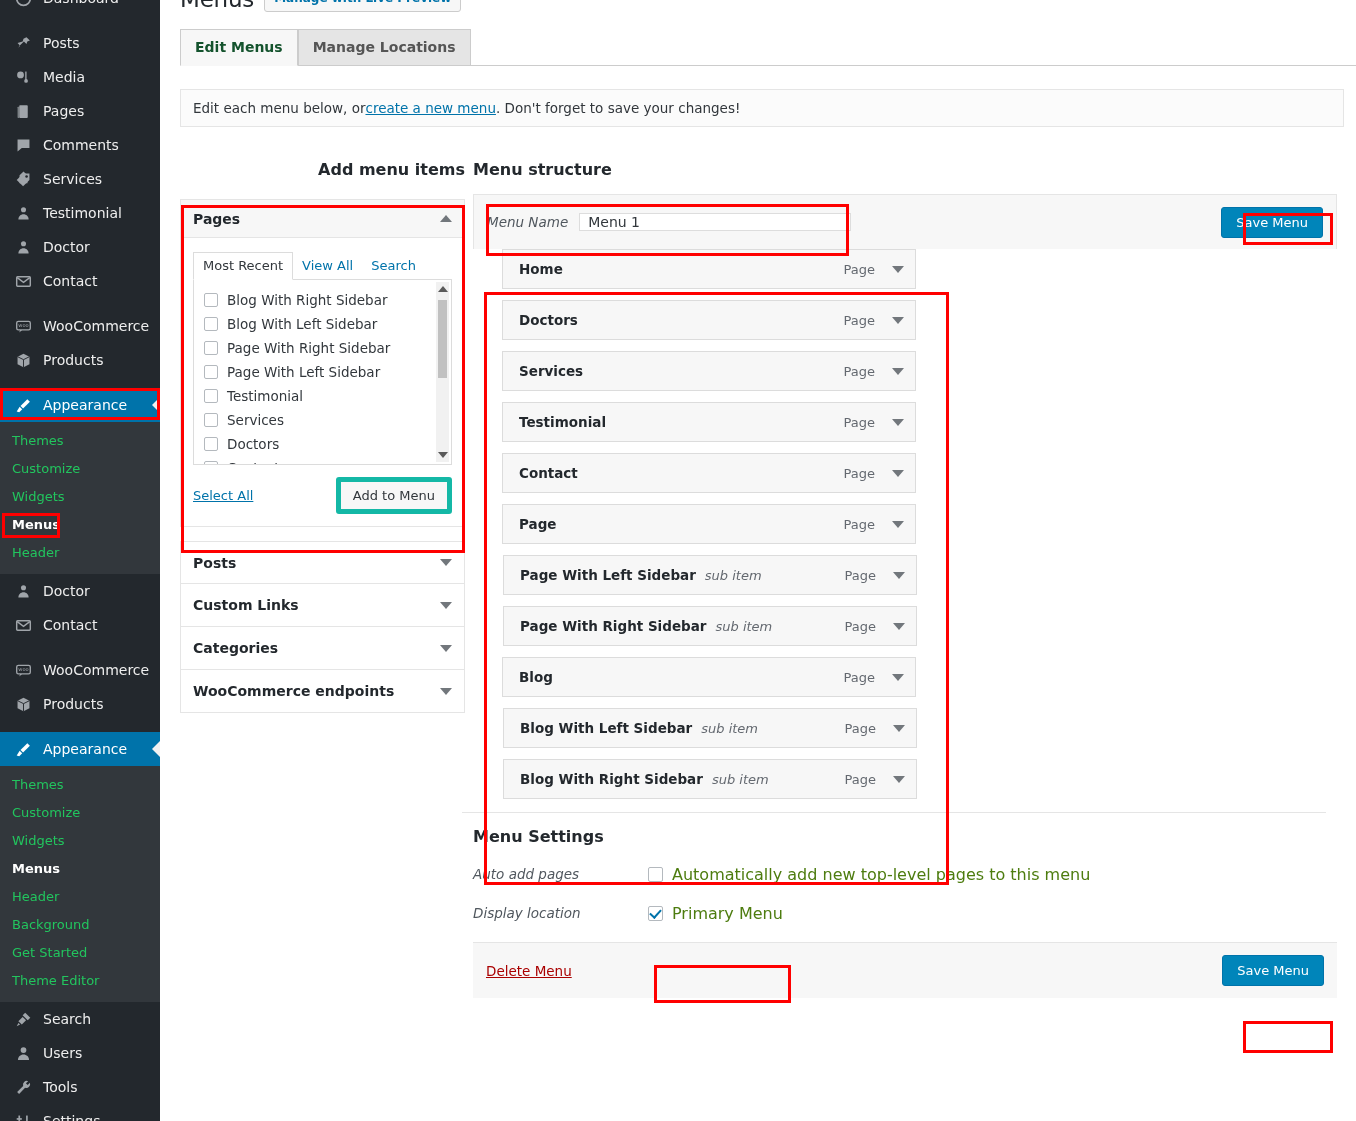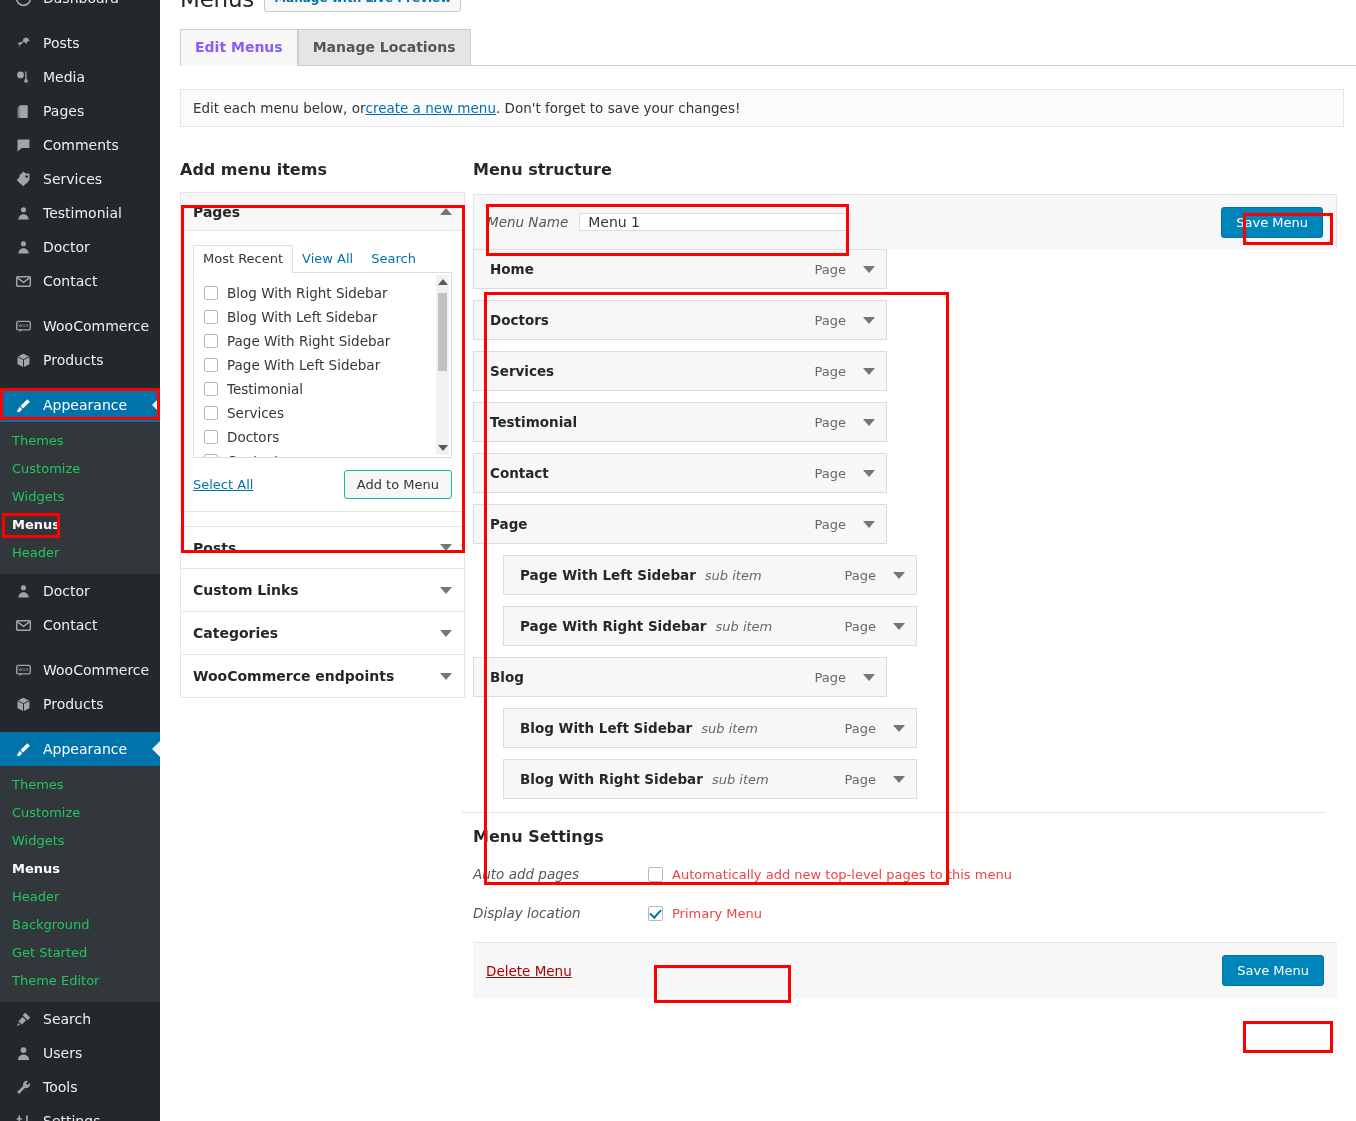--- a/index.html
+++ b/index.html
@@ -77,21 +77,21 @@
     position: absolute; left: 20px; top: 28px;
     display: flex; align-items: flex-end;
     border-bottom: 1px solid #ccc; width: 1176px; height: 38px;
   }
   .tab {
     font-size: 14px; font-weight: bold; padding: 8px 14px 9px 14px;
     border: 1px solid #ccc; border-bottom: none;
     background: #e5e5e5; color: #555; line-height: 1.3;
     margin-right: 0;
   }
-  .tab.active { background: #f7f7f7; color: #8b5cf6; border-bottom: 1px solid #f7f7f7; margin-bottom: -1px; }
+  .tab.active { background: #f7f7f7; color: #14532d; border-bottom: 1px solid #f7f7f7; margin-bottom: -1px; }
 
   .notice {
     position: absolute; left: 20px; top: 89px;
     width: 1164px; height: 38px;
     background: #fbfbfb; border: 1px solid #e5e5e5;
     display: flex; align-items: center; padding-left: 12px;
     font-size: 13.5px; color: #32373c;
   }
   .notice a { color: #0073aa; text-decoration: underline; }
 
@@ -141,21 +141,21 @@
   }
   .scroll-arrow.up { top: 4px; border-bottom: 6px solid #5a5a5a; }
   .scroll-arrow.dn { bottom: 4px; border-top: 6px solid #5a5a5a; }
 
   .acc-foot {
     display: flex; align-items: center; justify-content: space-between;
     padding-top: 12px;
   }
   .select-all { font-size: 13px; color: #0073aa; text-decoration: underline; }
   .add-btn {
-    border: 1px solid #14b8a6; background: #f7f7f7; color: #32373c;
+    border: 5px solid #14b8a6; background: #f7f7f7; color: #32373c;
     font-size: 13px; padding: 6px 12px; border-radius: 3px;
   }
   .acc-collapsed {
     display: flex; align-items: center; justify-content: space-between;
     height: 43px; padding: 0 12px; background: #fff;
     border: 1px solid #e5e5e5; border-top: none;
   }
   .acc-collapsed .t { font-size: 14px; font-weight: bold; color: #23282d; }
   .caret-dn { width: 0; height: 0; border-left: 6px solid transparent; border-right: 6px solid transparent; border-top: 7px solid #72777c; }
   .caret-up { width: 0; height: 0; border-left: 6px solid transparent; border-right: 6px solid transparent; border-bottom: 7px solid #72777c; }
@@ -180,20 +180,21 @@
     font-family: "DejaVu Sans", "Liberation Sans", sans-serif;
   }
   .drag-hint { font-size: 13.5px; color: #32373c; padding: 18px 0 14px 11px; }
 
   .mi-list { padding-left: 11px; }
   .mi {
     position: relative; background: #f7f7f7; border: 1px solid #dcdcdc;
     height: 40px; display: flex; align-items: center;
     padding: 0 11px 0 16px; margin-bottom: 11px;
     width: 414px;
+    margin-left: 29px;
   }
   .mi.sub { margin-left: 30px; width: 414px; }
   .mi-title { font-size: 13.5px; font-weight: bold; color: #23282d; }
   .mi-sub-tag { font-size: 13px; font-style: italic; color: #646970; margin-left: 9px; }
   .mi-right { margin-left: auto; display: flex; align-items: center; gap: 17px; }
   .mi-type { font-size: 13px; color: #646970; }
 
   .settings-wrap { border-top: 1px solid #e5e5e5; margin-top: 13px; padding-left: 11px; }
   .set-title { font-size: 16px; font-weight: bold; color: #23282d; padding: 14px 0 12px 0; }
   .set-row { display: flex; align-items: center; height: 32px; }
@@ -201,21 +202,21 @@
   .set-ctrl { display: flex; align-items: center; }
   .cb {
     width: 15px; height: 15px; border: 1px solid #b4b9be; background: #fff;
     margin-right: 9px; border-radius: 2px; position: relative; flex: 0 0 15px;
   }
   .cb.checked::after {
     content: ""; position: absolute; left: 3px; top: 0px;
     width: 5px; height: 9px; border: solid #0073aa;
     border-width: 0 2px 2px 0; transform: rotate(42deg);
   }
-  .set-ctrl-label { font-size: 13px; color: #ef4444; }
+  .set-ctrl-label { font-size: 16px; color: #4d7c0f; }
 
   .foot-bar {
     margin-top: 13px; margin-left: 11px;
     border-top: 1px solid #e5e5e5; background: #f7f7f7;
     height: 56px; width: 864px;
     display: flex; align-items: center; justify-content: space-between;
     padding: 0 13px;
   }
   .delete-link { font-size: 13.5px; color: #a00; text-decoration: underline; }
 </style>
@@ -471,21 +472,21 @@
       <span class="tab">Manage Locations</span>
     </div>
 
     <div class="notice">
       <span>Edit each menu below, or </span>
         <a href="#">create a new menu</a>
         <span>. Don't forget to save your changes!</span>
     </div>
 
     <div class="left-col">
-      <div class="sec-title" style="margin-bottom:13px;">Add menu items</div>
+      <div class="sec-title" style="margin-bottom:20px;text-align:right;">Add menu items</div>
 
       <div class="accordion">
         <div class="acc-head">
           <span class="t">Pages</span>
           <span class="caret-up"></span>
         </div>
         <div class="acc-body">
           <div class="tabs-mini">
             <span class="mt active">Most Recent</span>
             <span class="mt">View All</span>

